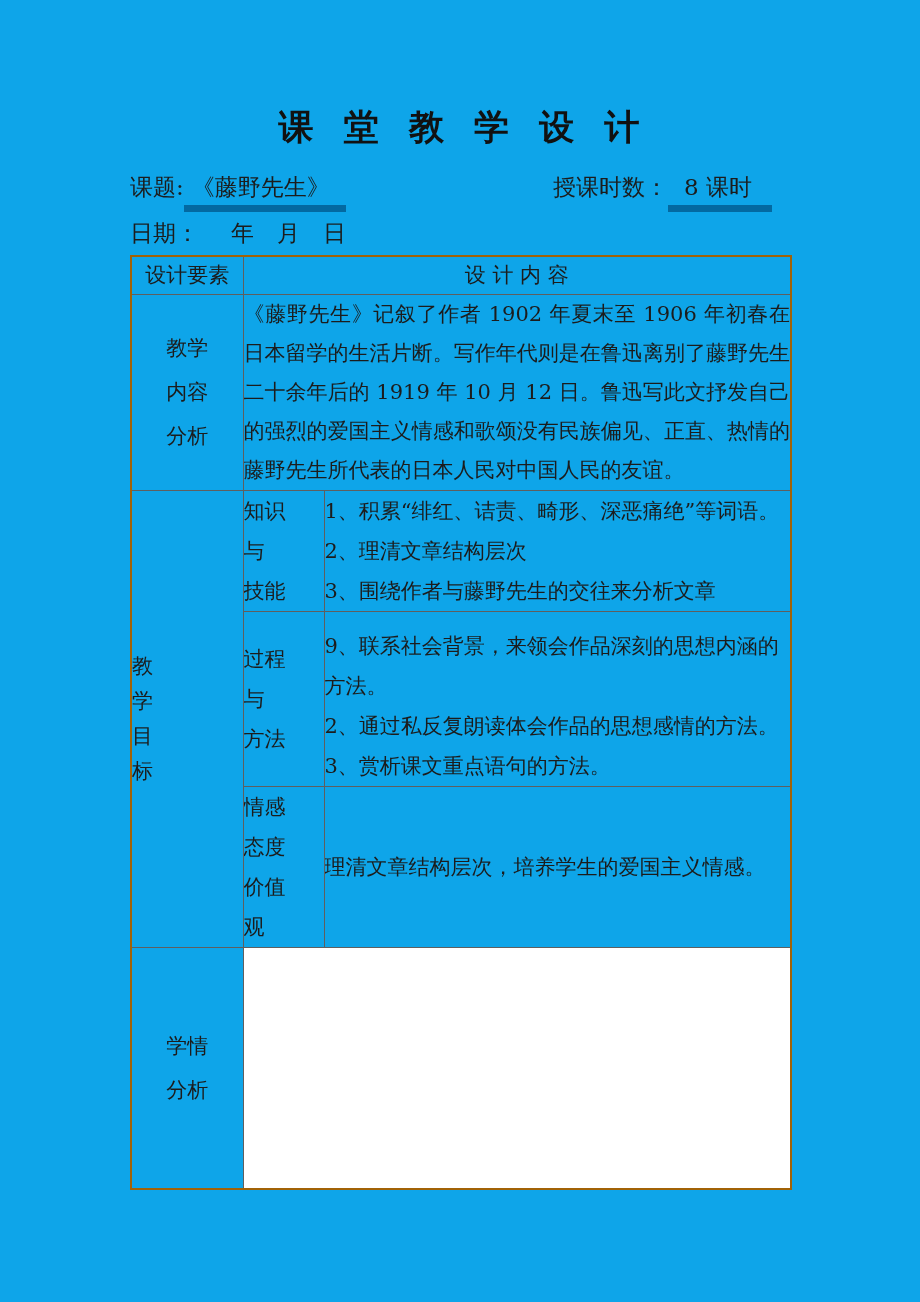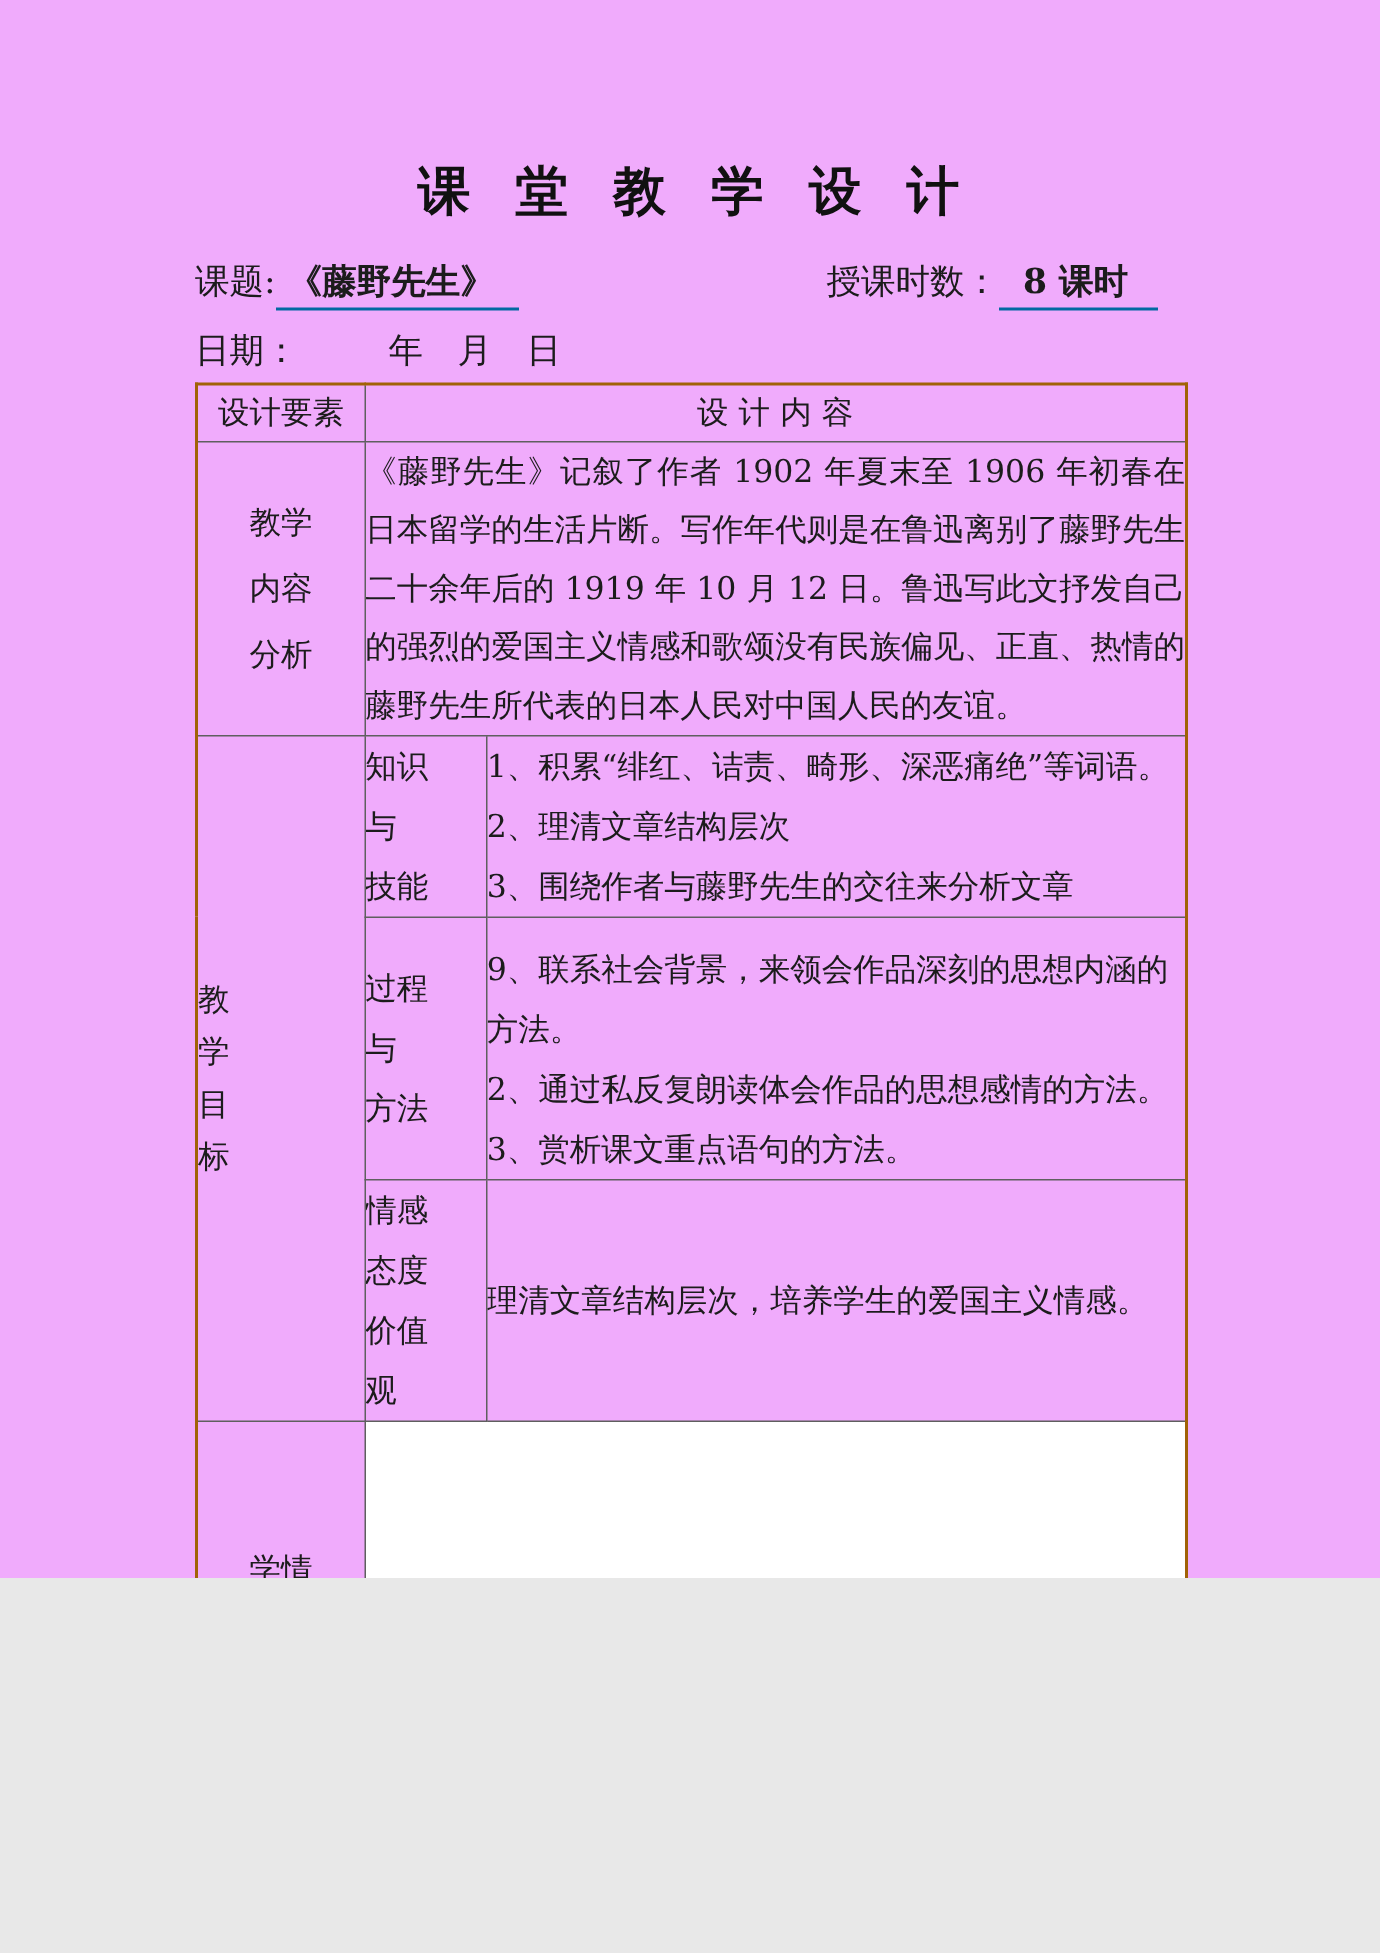--- a/index.html
+++ b/index.html
@@ -1,47 +1,46 @@
 <!DOCTYPE html>
 <html><head>
 <meta charset="utf-8">
 <style>
   html,body{margin:0;padding:0;background:#e8e8e8;}
   .page{
     position:relative;
-    width:920px;height:1052px;
-    background:#f0abfc;
+    width:920px;height:1302px;
+    background:#0ea5e9;
     font-family:"DejaVu Serif","Liberation Serif",serif;
     color:#1c1c1c;
     overflow:hidden;
   }
   .title{
     position:absolute;top:104px;left:0;width:920px;
     margin:0;text-align:center;
     font-size:35px;font-weight:bold;letter-spacing:2px;word-spacing:14px;
     color:#111;white-space:pre;
   }
   .meta-row1{
     position:absolute;top:172px;left:130px;width:660px;
     display:flex;justify-content:space-between;align-items:baseline;
     font-size:23px;
   }
   .meta-row2{
     position:absolute;top:218px;left:130px;width:660px;
     font-size:23px;
   }
   .underlined{
-    border-bottom:2px solid #0369a1;
+    border-bottom:7px solid #0369a1;
     display:inline-block;
     padding:0 16px 2px 8px;
-    font-weight:bold;
   }
   .hours-group{margin-right:18px;}
   .hours-group .underlined{padding:0 20px 2px 16px;}
-  .date-value{margin-left:60px;white-space:pre;}
+  .date-value{margin-left:32px;white-space:pre;}
   .doc-table{
     position:absolute;top:255px;left:130px;
     width:660px;height:880px;
     border-collapse:collapse;table-layout:fixed;
     font-size:21px;
   }
   .doc-table td{
     border:1px solid #5f5f5f;
     padding:0;
     vertical-align:middle;

